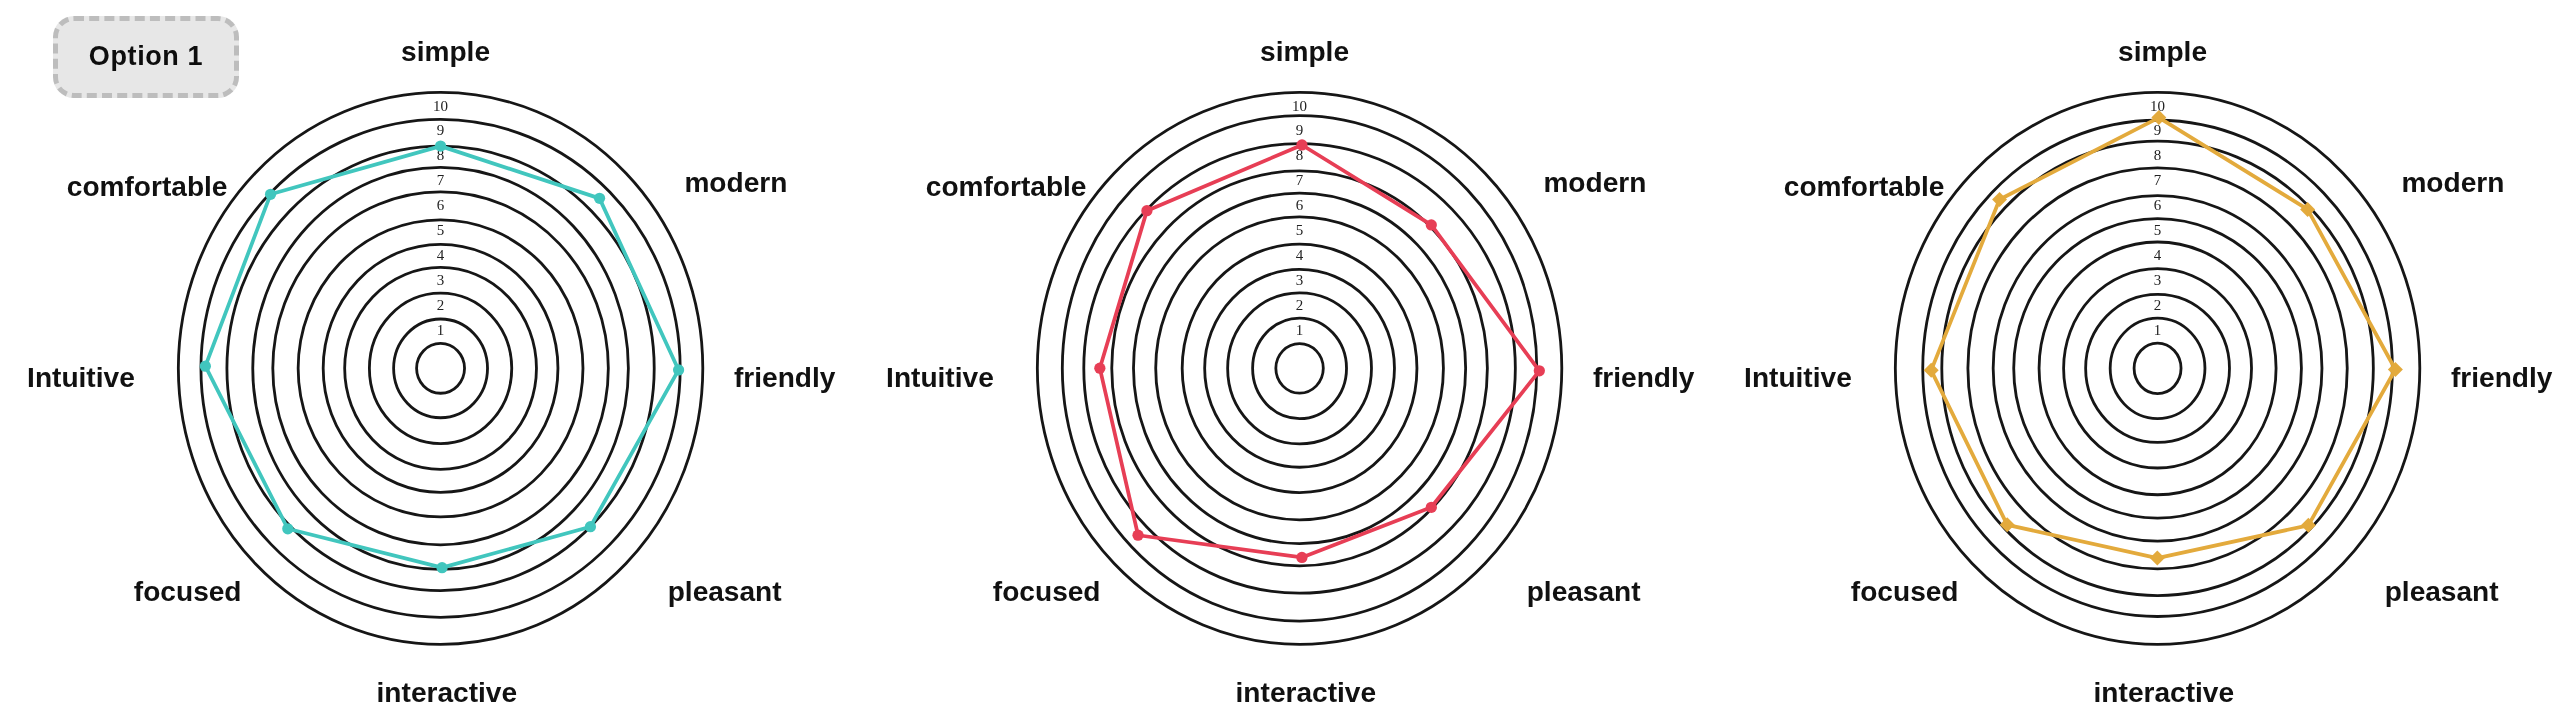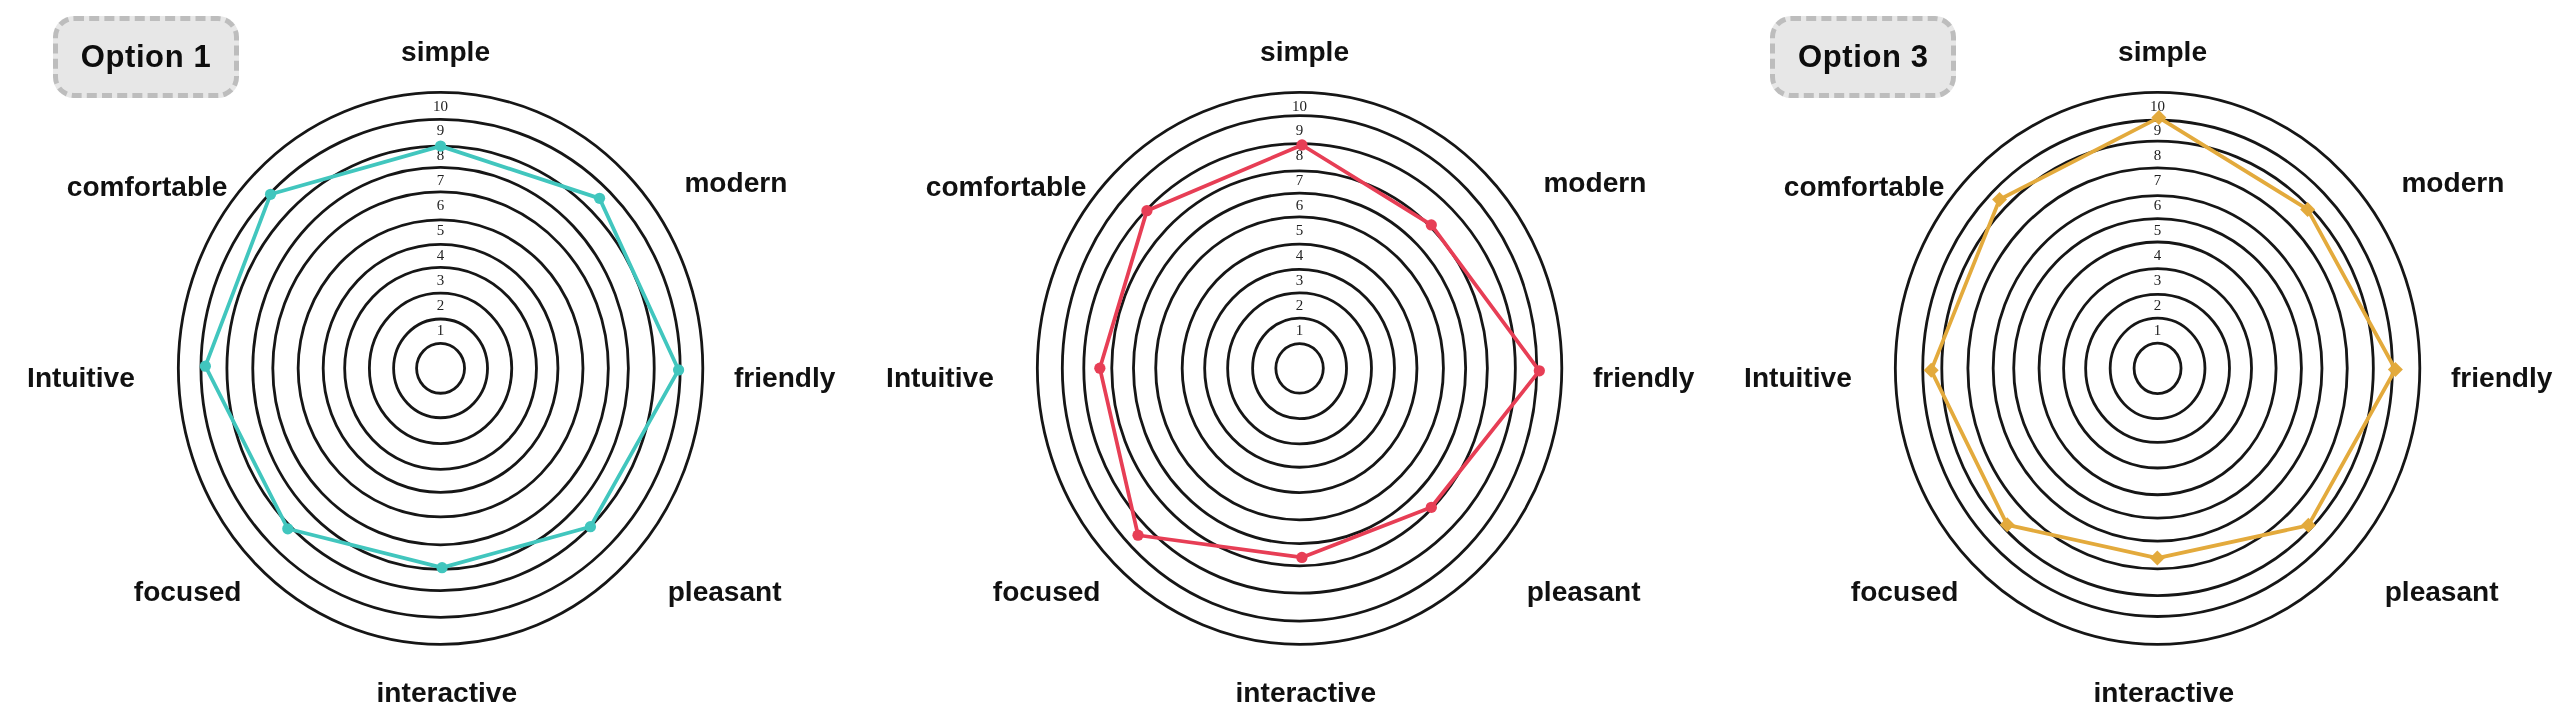--- a/index.html
+++ b/index.html
@@ -32,21 +32,21 @@
     height: 82px;
     background: #e7e7e7;
     border: 5px dashed #bdbdbd;
     border-radius: 21px;
     display: flex;
     align-items: center;
     justify-content: center;
     z-index: 2;
   }
   .badge span {
-    font-size: 31px;
+    font-size: 27px;
     font-weight: 700;
     color: #0d0d0d;
     letter-spacing: 0.6px;
   }
 
   .axis-label {
     font-family: "Liberation Sans", sans-serif;
     font-size: 45px;
     font-weight: 700;
     fill: #111111;
@@ -165,23 +165,20 @@
           <circle cx="916.0437505641052" cy="812.4832835711708" r="9" fill="#e73e55"></circle>
           <circle cx="708.7395802220988" cy="892.8817299159633" r="9" fill="#e73e55"></circle>
           <circle cx="446.265643273714" cy="857.2808797837332" r="9" fill="#e73e55"></circle>
           <circle cx="385.1111766472044" cy="589.6852872210726" r="9" fill="#e73e55"></circle>
           <circle cx="460.49384155268865" cy="337.4303019523277" r="9" fill="#e73e55"></circle>
         </g>
       </svg>
   </section>
 
   <section class="panel">
-    <div class="badge">
-      <span>Option 3</span>
-    </div>
     <svg class="radar" viewBox="0 0 1374 1150" xmlns="http://www.w3.org/2000/svg">
         <g>
           <ellipse cx="705" cy="590" rx="37.6" ry="40.4" fill="none" stroke="#161616" stroke-width="4.5"></ellipse>
           <ellipse cx="705" cy="590" rx="75.9" ry="80.4" fill="none" stroke="#161616" stroke-width="4.5"></ellipse>
           <ellipse cx="705" cy="590" rx="115.2" ry="118.6" fill="none" stroke="#161616" stroke-width="4.5"></ellipse>
           <ellipse cx="705" cy="590" rx="150.5" ry="159.6" fill="none" stroke="#161616" stroke-width="4.5"></ellipse>
           <ellipse cx="705" cy="590" rx="189.8" ry="202.4" fill="none" stroke="#161616" stroke-width="4.5"></ellipse>
           <ellipse cx="705" cy="590" rx="230.4" ry="239.8" fill="none" stroke="#161616" stroke-width="4.5"></ellipse>
           <ellipse cx="705" cy="590" rx="263.3" ry="276.7" fill="none" stroke="#161616" stroke-width="4.5"></ellipse>
           <ellipse cx="705" cy="590" rx="303.8" ry="321.2" fill="none" stroke="#161616" stroke-width="4.5"></ellipse>

